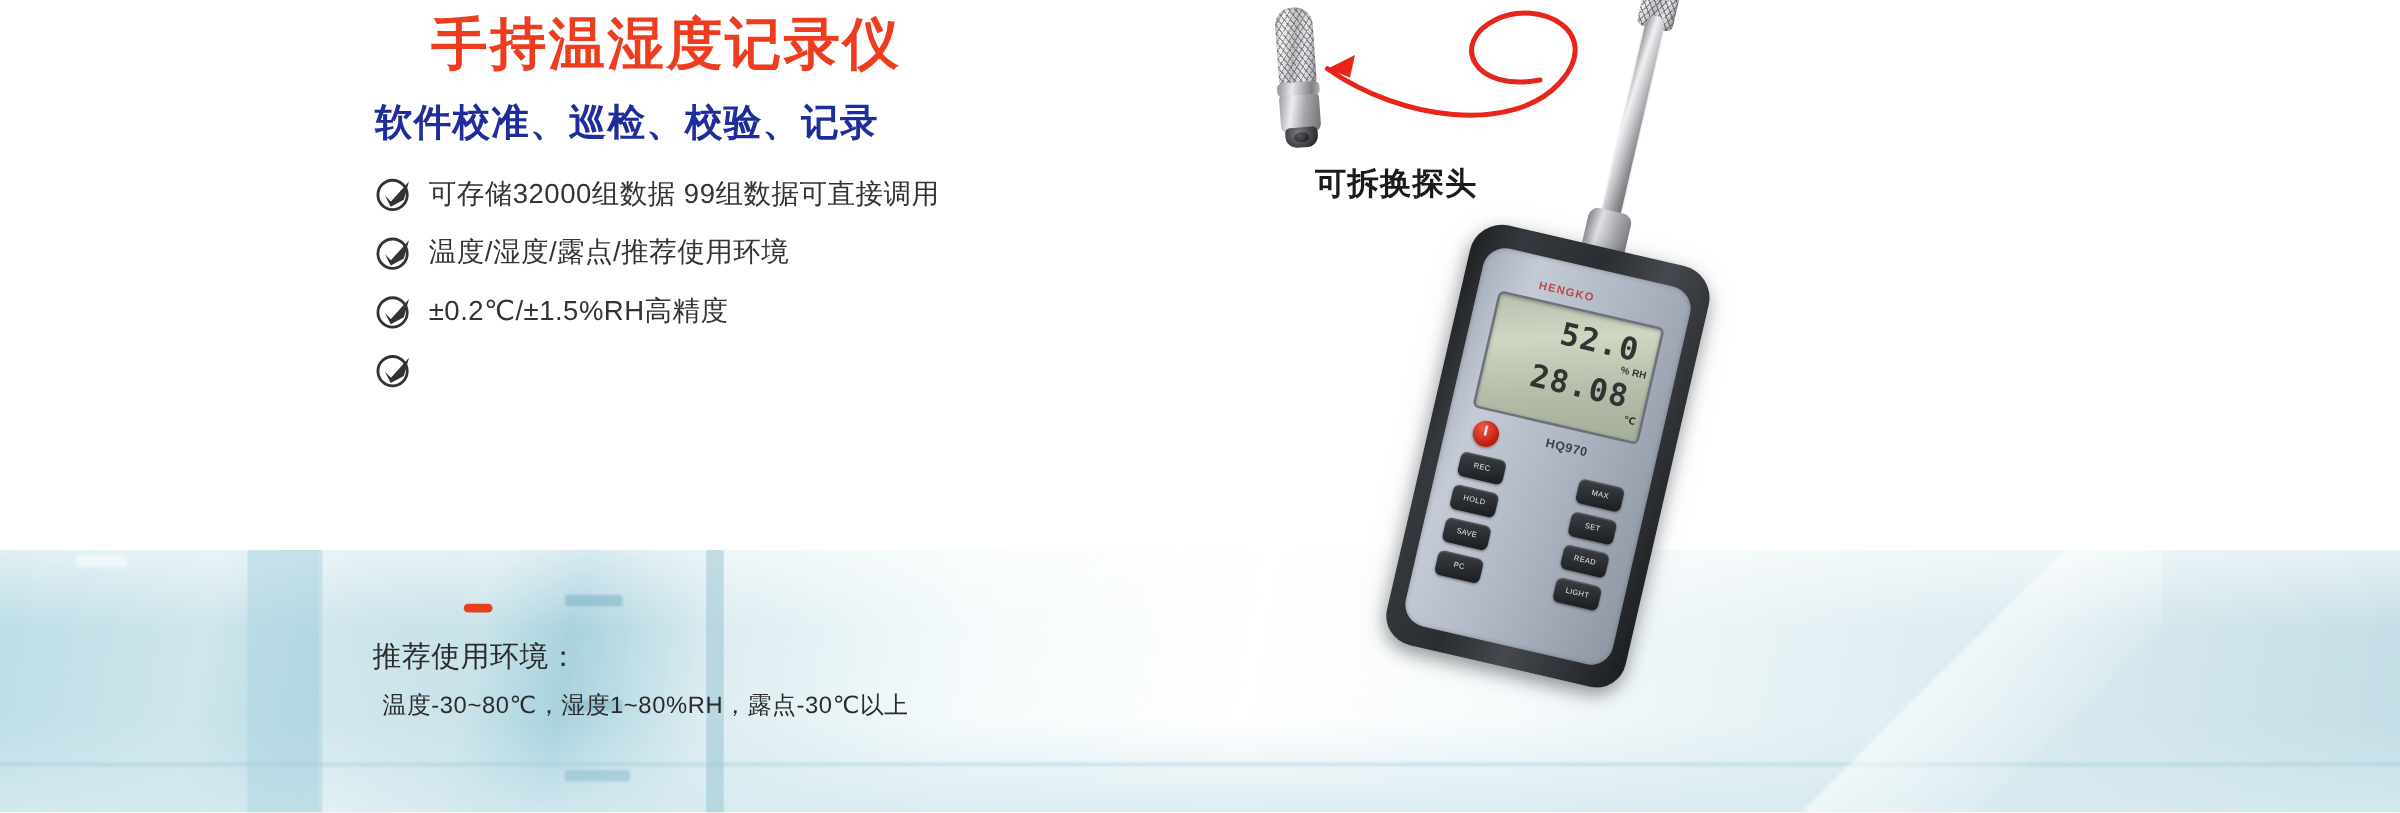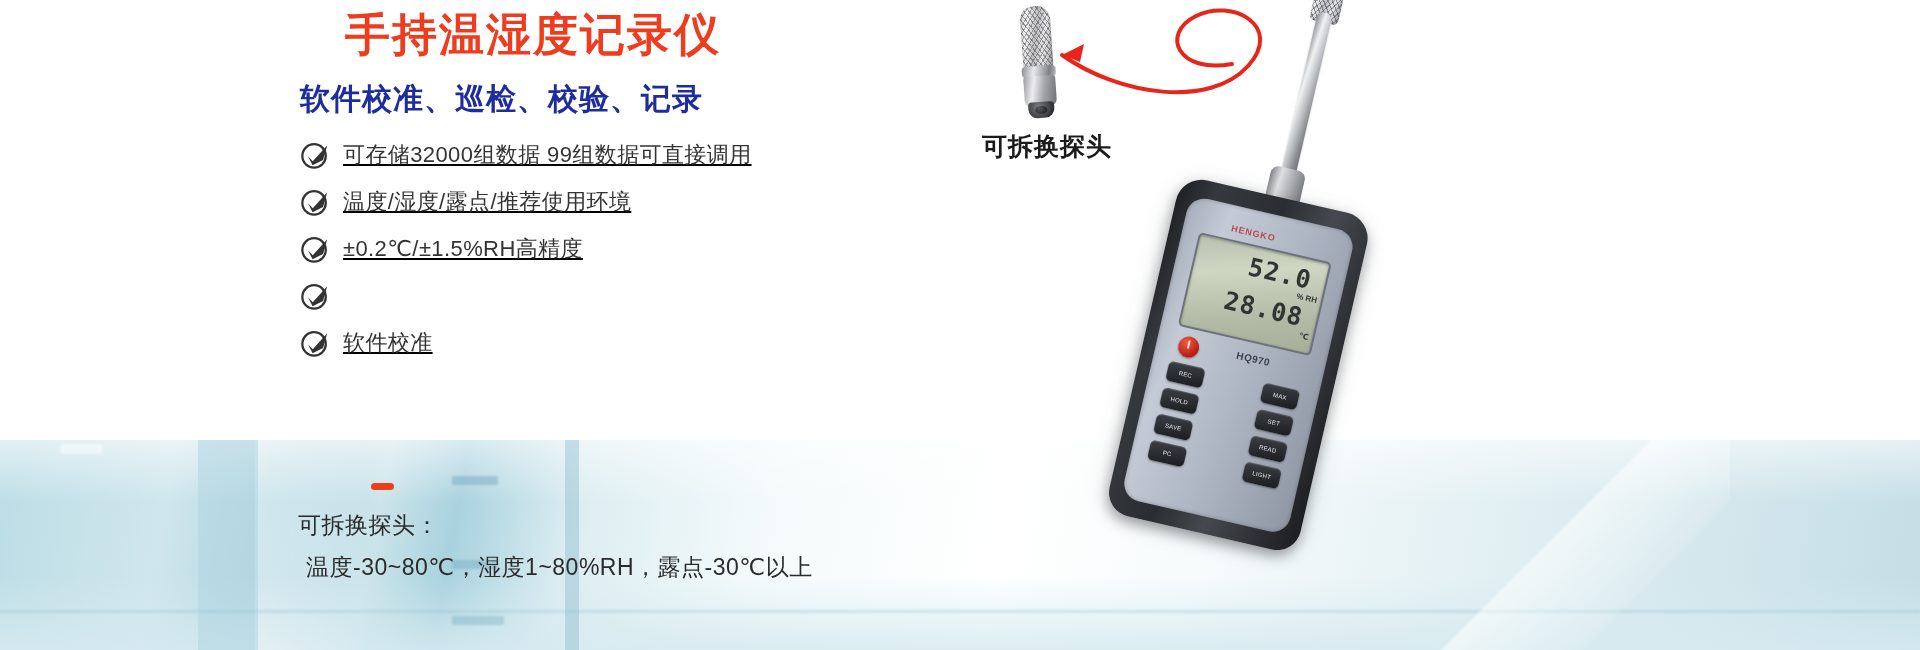--- a/index.html
+++ b/index.html
@@ -42,33 +42,33 @@
     font-size:45px;font-weight:bold;letter-spacing:2px;
     color:#ee3d1e;line-height:1.18;white-space:nowrap;margin-left:44px;
   }
   .subtitle{
     position:absolute;left:300px;top:80px;
     font-size:30px;font-weight:bold;letter-spacing:1px;
     color:#1f2c9b;line-height:1.25;white-space:nowrap;
   }
 
   .features{position:absolute;left:300px;top:131px;}
-  .feature{display:flex;align-items:center;height:47px;text-decoration:underline;}
+  .feature{display:flex;align-items:center;height:47px;}
   .chk{width:30px;height:30px;flex:0 0 30px;position:relative;margin-right:13px;}
   .chk svg{display:block;width:30px;height:30px;overflow:visible;}
   .feature-text{
     font-size:22px;color:#333333;font-weight:500;white-space:nowrap;
     letter-spacing:.4px;line-height:1;
   }
 
   
   .dash{position:absolute;left:371px;top:483px;width:23px;height:7px;border-radius:4px;background:#e8401c;}
   .env{position:absolute;left:298px;top:513px;}
   .env-label{font-size:23px;color:#2b2b2b;letter-spacing:.5px;line-height:1.05;white-space:nowrap;}
-  .env-value{font-size:23px;color:#2b2b2b;letter-spacing:.5px;margin-top:18px;margin-left:8px;line-height:1.05;white-space:nowrap;}
+  .env-value{font-size:19px;color:#2b2b2b;letter-spacing:.5px;margin-top:18px;margin-left:8px;line-height:1.05;white-space:nowrap;}
 
   
   .product{position:absolute;left:940px;top:0;width:980px;height:650px;}
 
   
   .probe-loose{position:absolute;left:75px;top:6px;width:46px;height:110px;transform:rotate(-4deg);}
   .probe-mesh{
     position:absolute;left:8px;top:0;width:30px;height:62px;border-radius:14px 14px 4px 4px;
     background:linear-gradient(100deg,#c9c9cb 0%,#f2f2f3 22%,#bdbdc0 48%,#e6e6e8 70%,#9fa0a4 100%);
     box-shadow:inset 0 0 3px rgba(0,0,0,.35);
@@ -95,21 +95,21 @@
   .probe-cap:after{
     content:"";position:absolute;left:7px;top:4px;width:12px;height:8px;border-radius:50%;
     background:radial-gradient(circle at 35% 30%,#56575c,#16171a);
   }
 
   
   .arrow{position:absolute;left:60px;top:0;width:330px;height:140px;}
   .arrow svg{display:block;}
 
   .probe-caption{
-    position:absolute;left:42px;top:130px;width:270px;text-align:left;
+    position:absolute;left:42px;top:130px;width:270px;text-align:center;
     font-size:25px;font-weight:bold;color:#1b1b1b;letter-spacing:1px;white-space:nowrap;
   }
 
   
   .meter{position:absolute;left:205px;top:45px;width:230px;height:600px;transform:rotate(13deg);transform-origin:50% 40%;}
   .meter-shadow{
     position:absolute;left:18px;top:160px;width:186px;height:330px;border-radius:26px;
     background:rgba(40,55,70,.22);filter:blur(14px);
   }
   .stem{
@@ -232,35 +232,26 @@
           <span class="feature-text">±0.2℃/±1.5%RH高精度</span>
         </div>
         <div class="feature">
           <span class="chk">
             <svg viewBox="0 0 32 32" aria-hidden="true">
               <circle cx="15" cy="17" r="12.5" fill="none" stroke="#333" stroke-width="2.4"></circle>
               <path d="M8.5 17.4 L13.6 22.6 L29 5.5 L24.6 21.2 L13.4 27 Z" fill="#333"></path>
             </svg>
           </span>
         </div>
-        <div class="feature">
-          <span class="chk">
-            <svg viewBox="0 0 32 32" aria-hidden="true">
-              <circle cx="15" cy="17" r="12.5" fill="none" stroke="#333" stroke-width="2.4"></circle>
-              <path d="M8.5 17.4 L13.6 22.6 L29 5.5 L24.6 21.2 L13.4 27 Z" fill="#333"></path>
-            </svg>
-          </span>
-          <span class="feature-text">软件校准</span>
-        </div>
       </div>
   </div>
 
   <div class="dash"></div>
   <div class="env">
-    <div class="env-label">可拆换探头：</div>
+    <div class="env-label">推荐使用环境：</div>
     <div class="env-value">温度-30~80℃，湿度1~80%RH，露点-30℃以上</div>
   </div>
 
   <div class="product">
 
     <div class="probe-loose">
       <div class="probe-mesh"></div>
       <div class="probe-ring"></div>
       <div class="probe-body"></div>
       <div class="probe-cap"></div>

